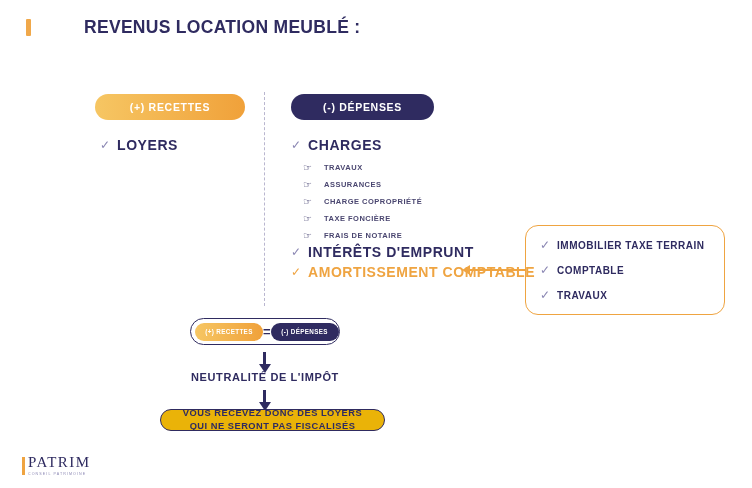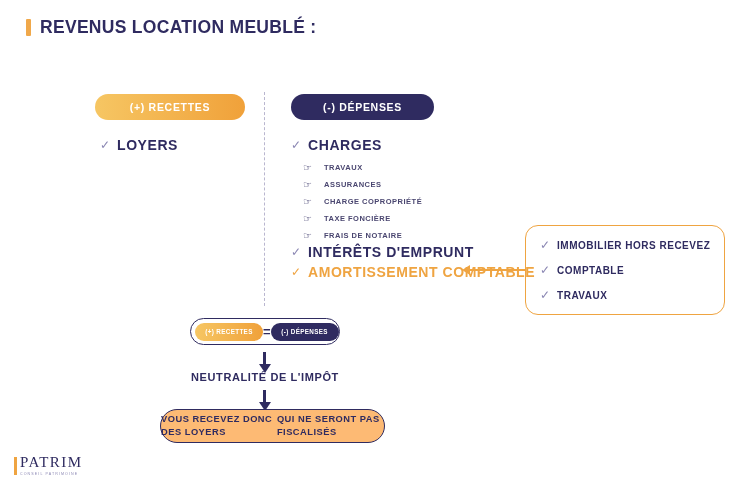--- a/index.html
+++ b/index.html
@@ -19,20 +19,21 @@
   
   .title-wrap {
     position: absolute;
     left: 26px;
     top: 16px;
   }
   .title-line {
     display: flex;
     align-items: center;
     height: 23px;
+    gap: 44px;
   }
   .title-bar {
     width: 5px;
     height: 17px;
     background: #f0a84a;
     margin-right: 9px;
     border-radius: 1px;
   }
   .title-text {
     font-size: 17.5px;
@@ -251,42 +252,42 @@
     letter-spacing: 0.6px;
     color: #2f2b60;
   }
 
   
   .final-box {
     position: absolute;
     left: 160px;
     top: 409px;
     width: 225px;
-    height: 34px;
+    height: 22px;
     border: 1.6px solid #2f2b60;
     border-radius: 17px;
     box-sizing: border-box;
     display: flex;
-    flex-direction: row;
+    flex-direction: column;
     align-items: center;
     justify-content: center;
-    background: #fdba74;
+    background: #eab308;
   }
   .final-box span {
     font-size: 9.3px;
     font-weight: bold;
     letter-spacing: 0.5px;
     color: #2f2b60;
     line-height: 13px;
   }
 
   
   .logo {
     position: absolute;
-    left: 14px;
+    left: 22px;
     top: 455px;
     display: flex;
     align-items: center;
   }
   .logo-bar {
     width: 3px;
     height: 18px;
     background: #efa441;
     margin-right: 3px;
     margin-top: 1px;
@@ -360,21 +361,21 @@
 
 <div class="check-row c-gold row-amort">
   <span class="check-icon">✓</span>
   <span class="check-label">AMORTISSEMENT COMPTABLE</span>
 </div>
 
 <div class="box-arrow"></div>
 <div class="right-box">
   <div class="check-row c-purple rb-1">
     <span class="check-icon">✓</span>
-    <span class="check-label">IMMOBILIER HORS RECEVEZ</span>
+    <span class="check-label">IMMOBILIER TAXE TERRAIN</span>
   </div>
   <div class="check-row c-purple rb-2">
     <span class="check-icon">✓</span>
     <span class="check-label">COMPTABLE</span>
   </div>
   <div class="check-row c-purple rb-3">
     <span class="check-icon">✓</span>
     <span class="check-label">TRAVAUX</span>
   </div>
 </div>

